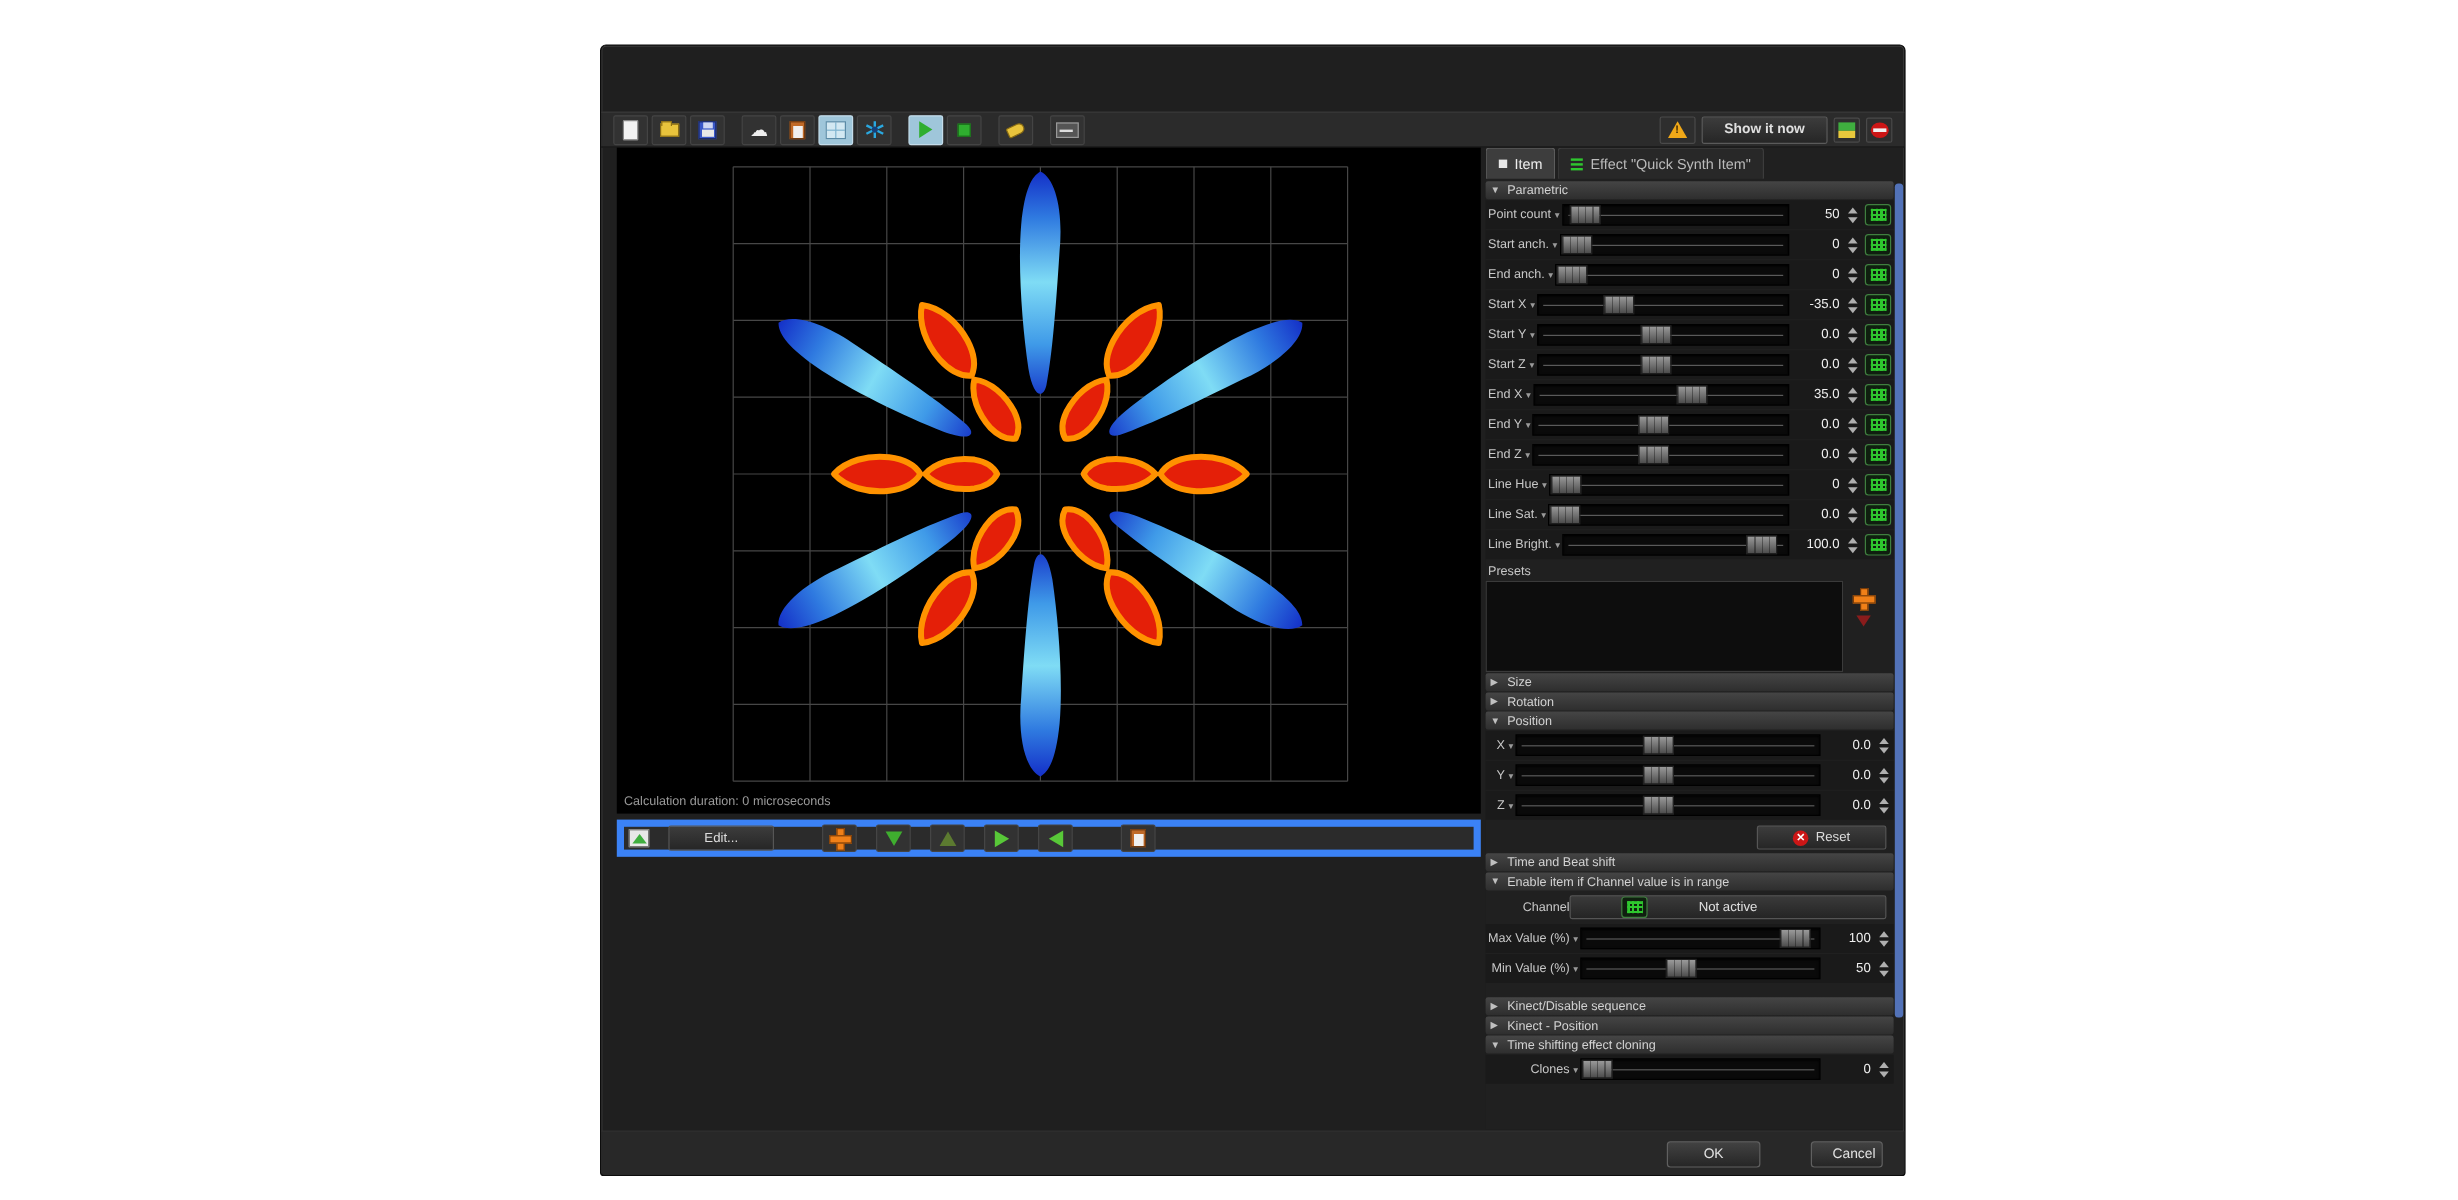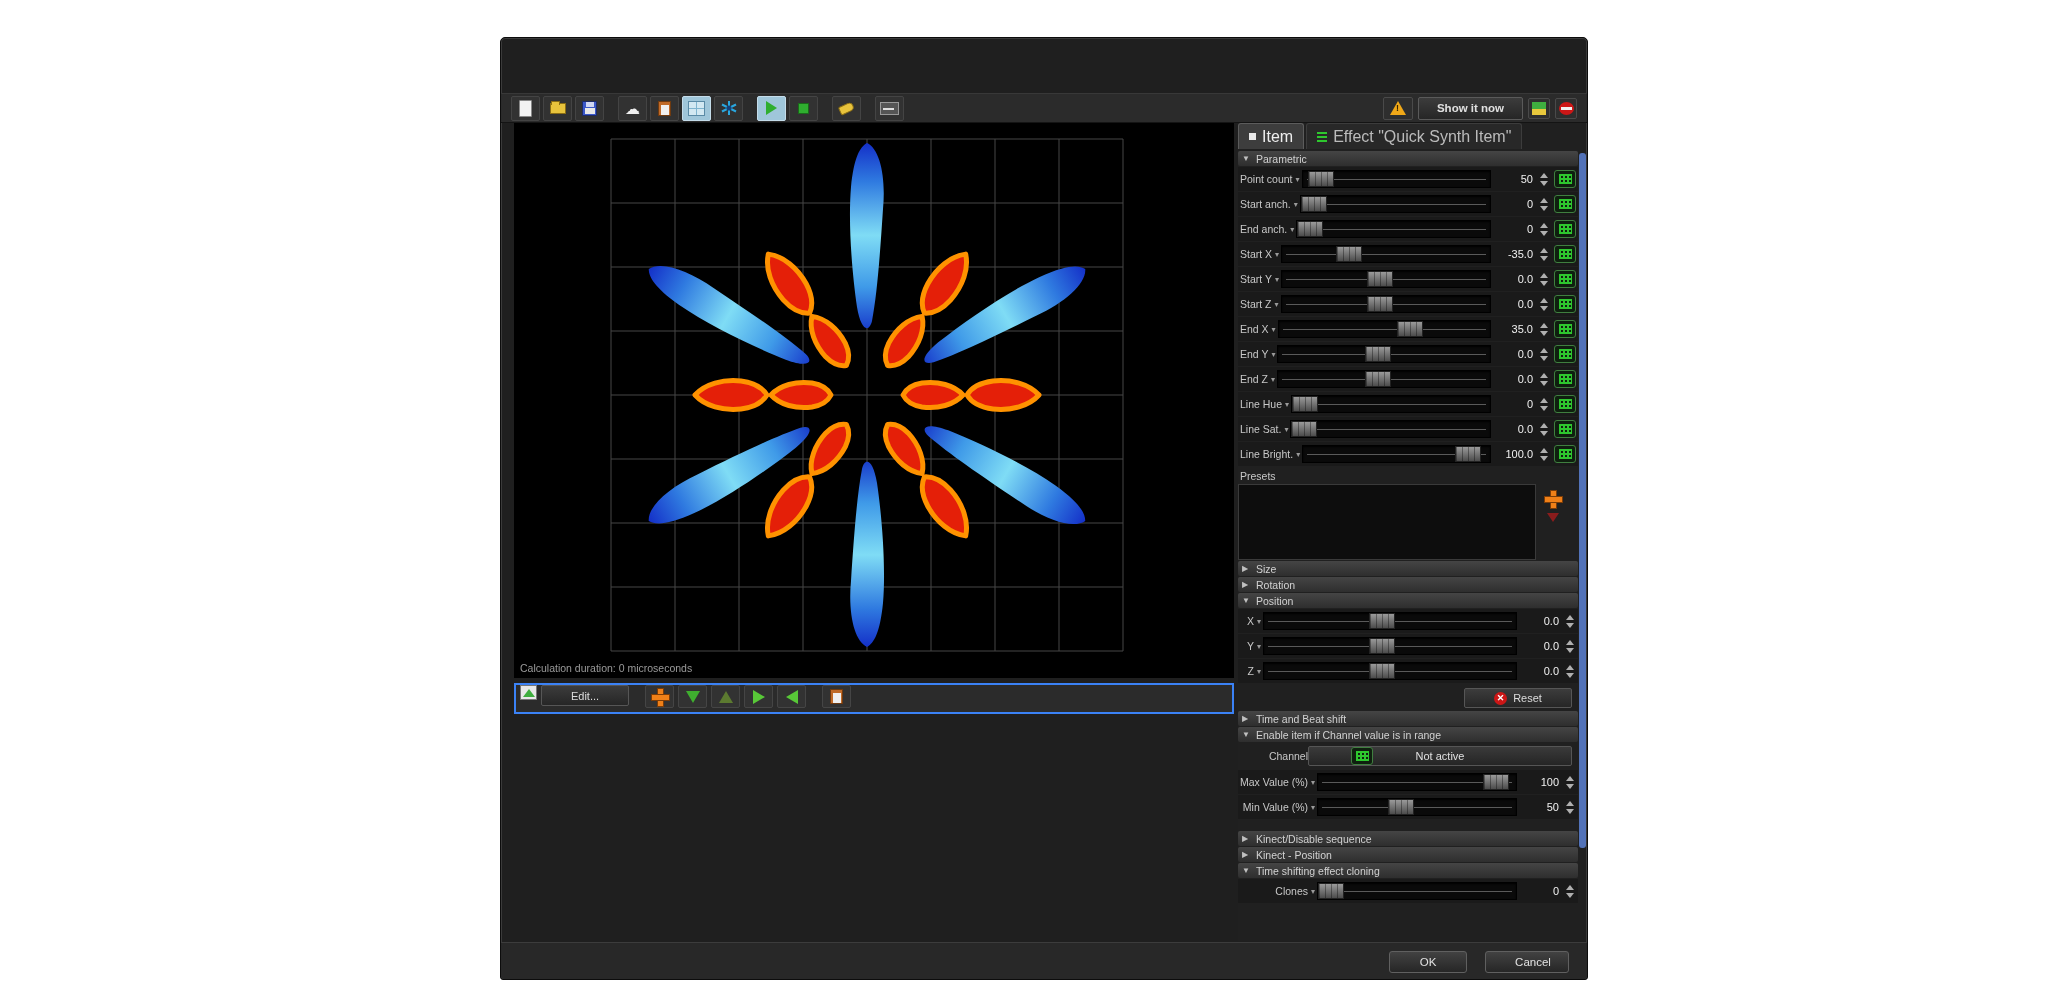--- a/index.html
+++ b/index.html
@@ -57,21 +57,21 @@
   .mutebtn { width:22px; height:21px; background:#2e2e2e; border:1px solid #4a4a4a; border-radius:2px; display:flex; align-items:center; justify-content:center; }
   .mutebtn i { width:15px; height:13px; background:#cc1616; border-radius:50%; position:relative; }
   .mutebtn i::after { content:""; position:absolute; left:2px; top:5px; width:11px; height:3px; background:#f0f0f0; }
 
   
   .canvas { position:absolute; left:13px; top:85px; width:720px; height:555px; background:#000; }
   .status { position:absolute; left:6px; bottom:4px; color:#9a9a9a; font-size:10.5px;text-align:center; }
 
   
   .listbar { position:absolute; left:13px; top:645px; width:720px; height:31px; background:#2b2b2b;
-    border:2px solid #3b82f6; display:flex; align-items:flex-start; gap:4px; padding:0 4px; }
+    border:6px solid #3b82f6; display:flex; align-items:center; gap:16px; padding:0 4px; }
   .picicon { width:17px; height:15px; background:#e8e8e8; border:1px solid #777; position:relative; }
   .picicon::after { content:""; position:absolute; left:2px; bottom:2px; width:0; height:0; border-left:6px solid transparent; border-right:6px solid transparent; border-bottom:8px solid #3fae3f; }
   .editbtn { width:88px; height:21px; background:linear-gradient(#3c3c3c,#262626); border:1px solid #565656; border-radius:2px; color:#ddd; font-size:11px; display:flex; align-items:center; justify-content:center; }
   .sqbtn { width:29px; height:23px; background:#323232; border:1px solid #454545; border-radius:2px; display:flex; align-items:center; justify-content:center; position:relative; }
   .i-plus { position:relative; width:17px; height:17px; }
   .i-plus::before, .i-plus::after { content:""; position:absolute; background:#f08018; border:1px solid #7a3c08; }
   .i-plus::before { left:6px; top:0; width:5px; height:17px; }
   .i-plus::after { left:0; top:6px; width:17px; height:5px; }
   .arr-d { width:0; height:0; border-left:7px solid transparent; border-right:7px solid transparent; border-top:12px solid #3fae2f; }
   .arr-u { width:0; height:0; border-left:7px solid transparent; border-right:7px solid transparent; border-bottom:12px solid #5c7a30; }
@@ -84,21 +84,21 @@
   .dotthumb::before { content:""; position:absolute; left:5px; top:8px; width:2px; height:2px; background:#fff; box-shadow:10px 2px 0 #fff, 5px 9px 0 #fff, 13px 10px 0 #fff; }
   .lrow .lname { font-size:11.5px; color:#d6d6d6; }
   .lrow.sel .lname { color:#111; }
   .sigma { margin-left:auto; color:#1f9f1f; font-size:15px; font-weight:bold; padding-right:6px; }
 
   
   .panel { position:absolute; left:737px; top:85px; width:348px; height:818px; background:#202020; }
   .vscroll { position:absolute; right:0px; top:30px; width:7px; height:695px; background:#5272b8; border-radius:3px; }
   .tabs { position:absolute; left:0; top:0; height:27px; display:flex; gap:2px; }
   .tab { height:26px; padding:0 10px; display:flex; align-items:center; gap:6px; background:#282828;
-    border:1px solid #3c3c3c; border-bottom:none; border-radius:3px 3px 0 0; color:#bbb; font-size:16px; }
+    border:1px solid #3c3c3c; border-bottom:none; border-radius:3px 3px 0 0; color:#bbb; font-size:12px; }
   .tab.active { background:#3d3d3d; border-color:#5c5c5c; color:#eee; }
   .sq-icon { width:7px; height:7px; background:#e8e8e8; }
   .fx-icon { width:10px; height:10px; background:
     linear-gradient(#2ec72e,#2ec72e) 0 0/10px 2px no-repeat,
     linear-gradient(#2ec72e,#2ec72e) 0 4px/10px 2px no-repeat,
     linear-gradient(#2ec72e,#2ec72e) 0 8px/10px 2px no-repeat; }
   .pcontent { position:absolute; left:0; top:27px; width:340px; }
   .sechdr { height:15px; margin:1px 0; background:linear-gradient(#454545,#2e2e2e); border-radius:2px;
     display:flex; align-items:center; gap:5px; padding-left:4px; color:#d2d2d2; font-size:10.5px; }
   .sechdr .tri { font-size:8px; color:#c0c0c0; width:9px; }
@@ -129,21 +129,21 @@
   .i-redx { width:13px; height:13px; background:#cc1616; border-radius:50%; color:#fff; font-size:9px; line-height:13px; text-align:center; font-weight:bold; }
   .chrow { height:22px; margin:3px 0; display:flex; align-items:center; }
   .chrow .plabel { width:70px; }
   .chbtn { flex:1; height:20px; margin-right:6px; background:linear-gradient(#3a3a3a,#252525); border:1px solid #555; border-radius:2px;
     display:flex; align-items:center; color:#e0e0e0; font-size:11px; position:relative; }
   .chbtn .pgreen { position:absolute; left:38px; top:0px; }
   .chbtn .chtext { width:100%; text-align:center; }
   .bottombar { position:absolute; left:0; bottom:0; right:0; height:37px; background:#282828; border-top:1px solid #3c3c3c; border-radius:0 0 3px 3px; }
   .okbtn, .cancelbtn { position:absolute; top:8px; height:22px; background:linear-gradient(#424242,#262626); border:1px solid #606060; border-radius:3px; color:#e2e2e2; font-size:11.5px; display:flex; align-items:center; justify-content:center; }
   .okbtn { right:120px; width:78px; }
-  .cancelbtn { right:18px; width:84px;padding-left:12px; }
+  .cancelbtn { right:18px; width:60px;padding-left:12px; }
 </style>
 </head>
 <body>
 
 <div class="window">
 
 
 
   <div class="toolbar">
     <div class="tbtn">

